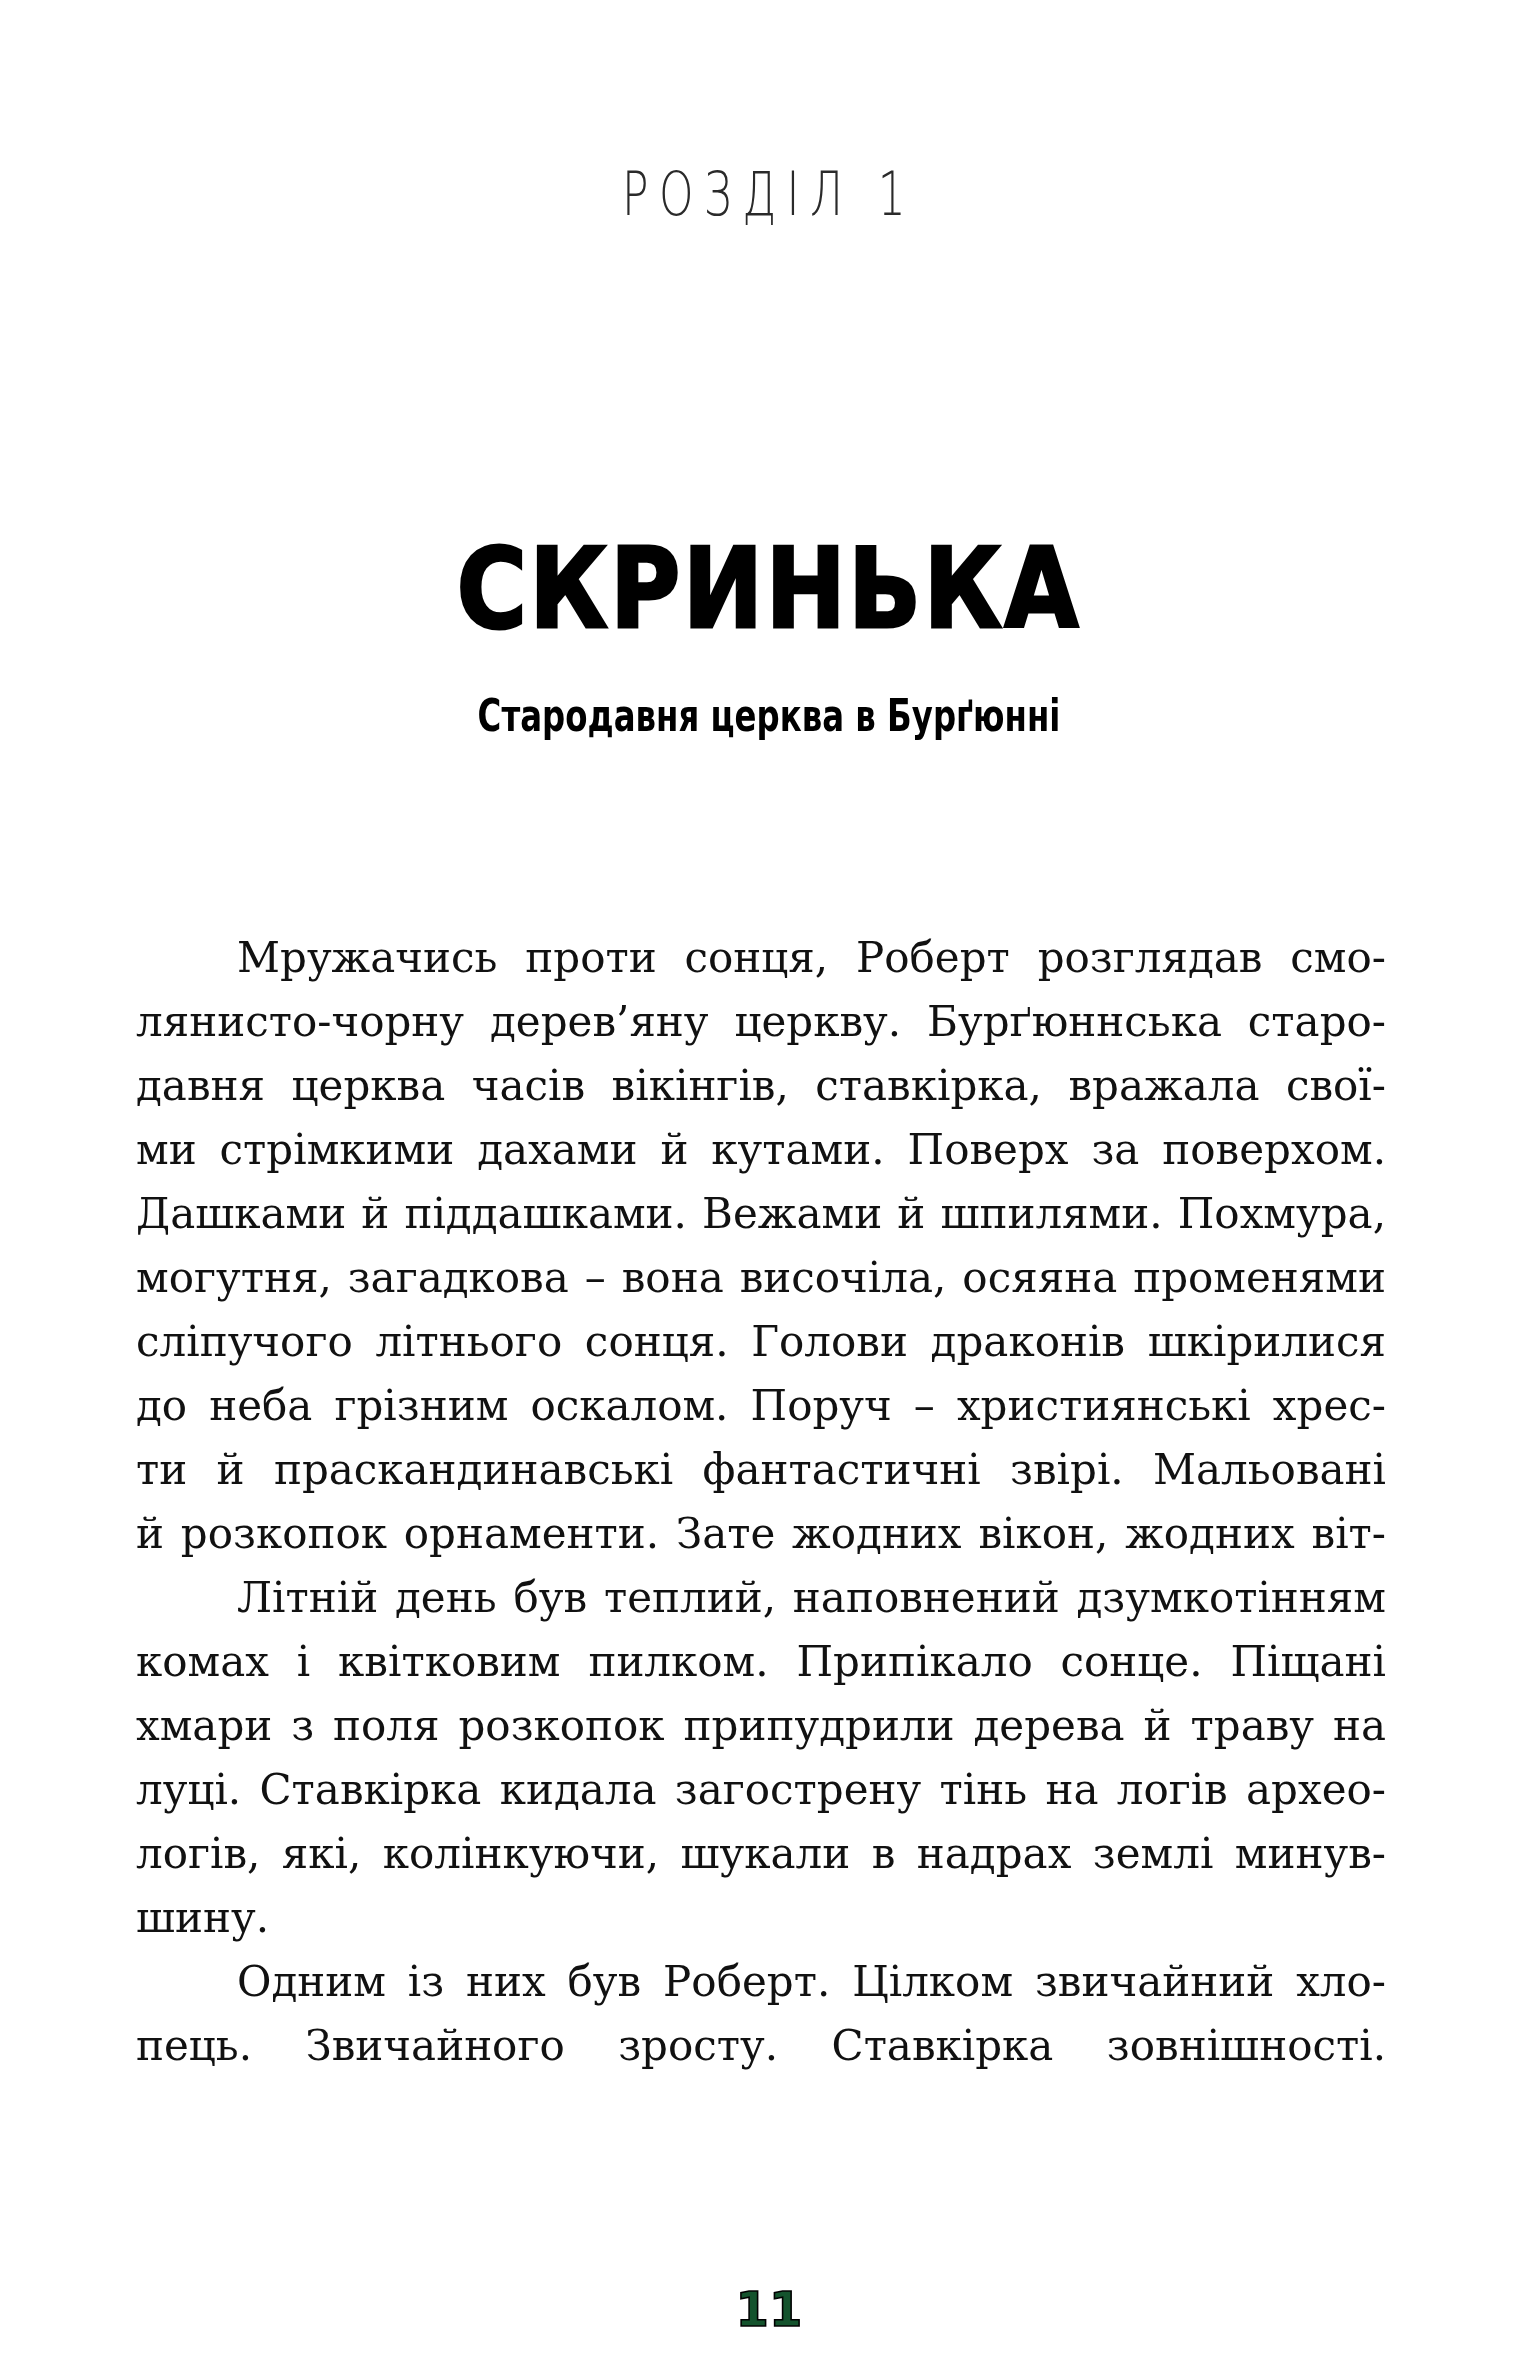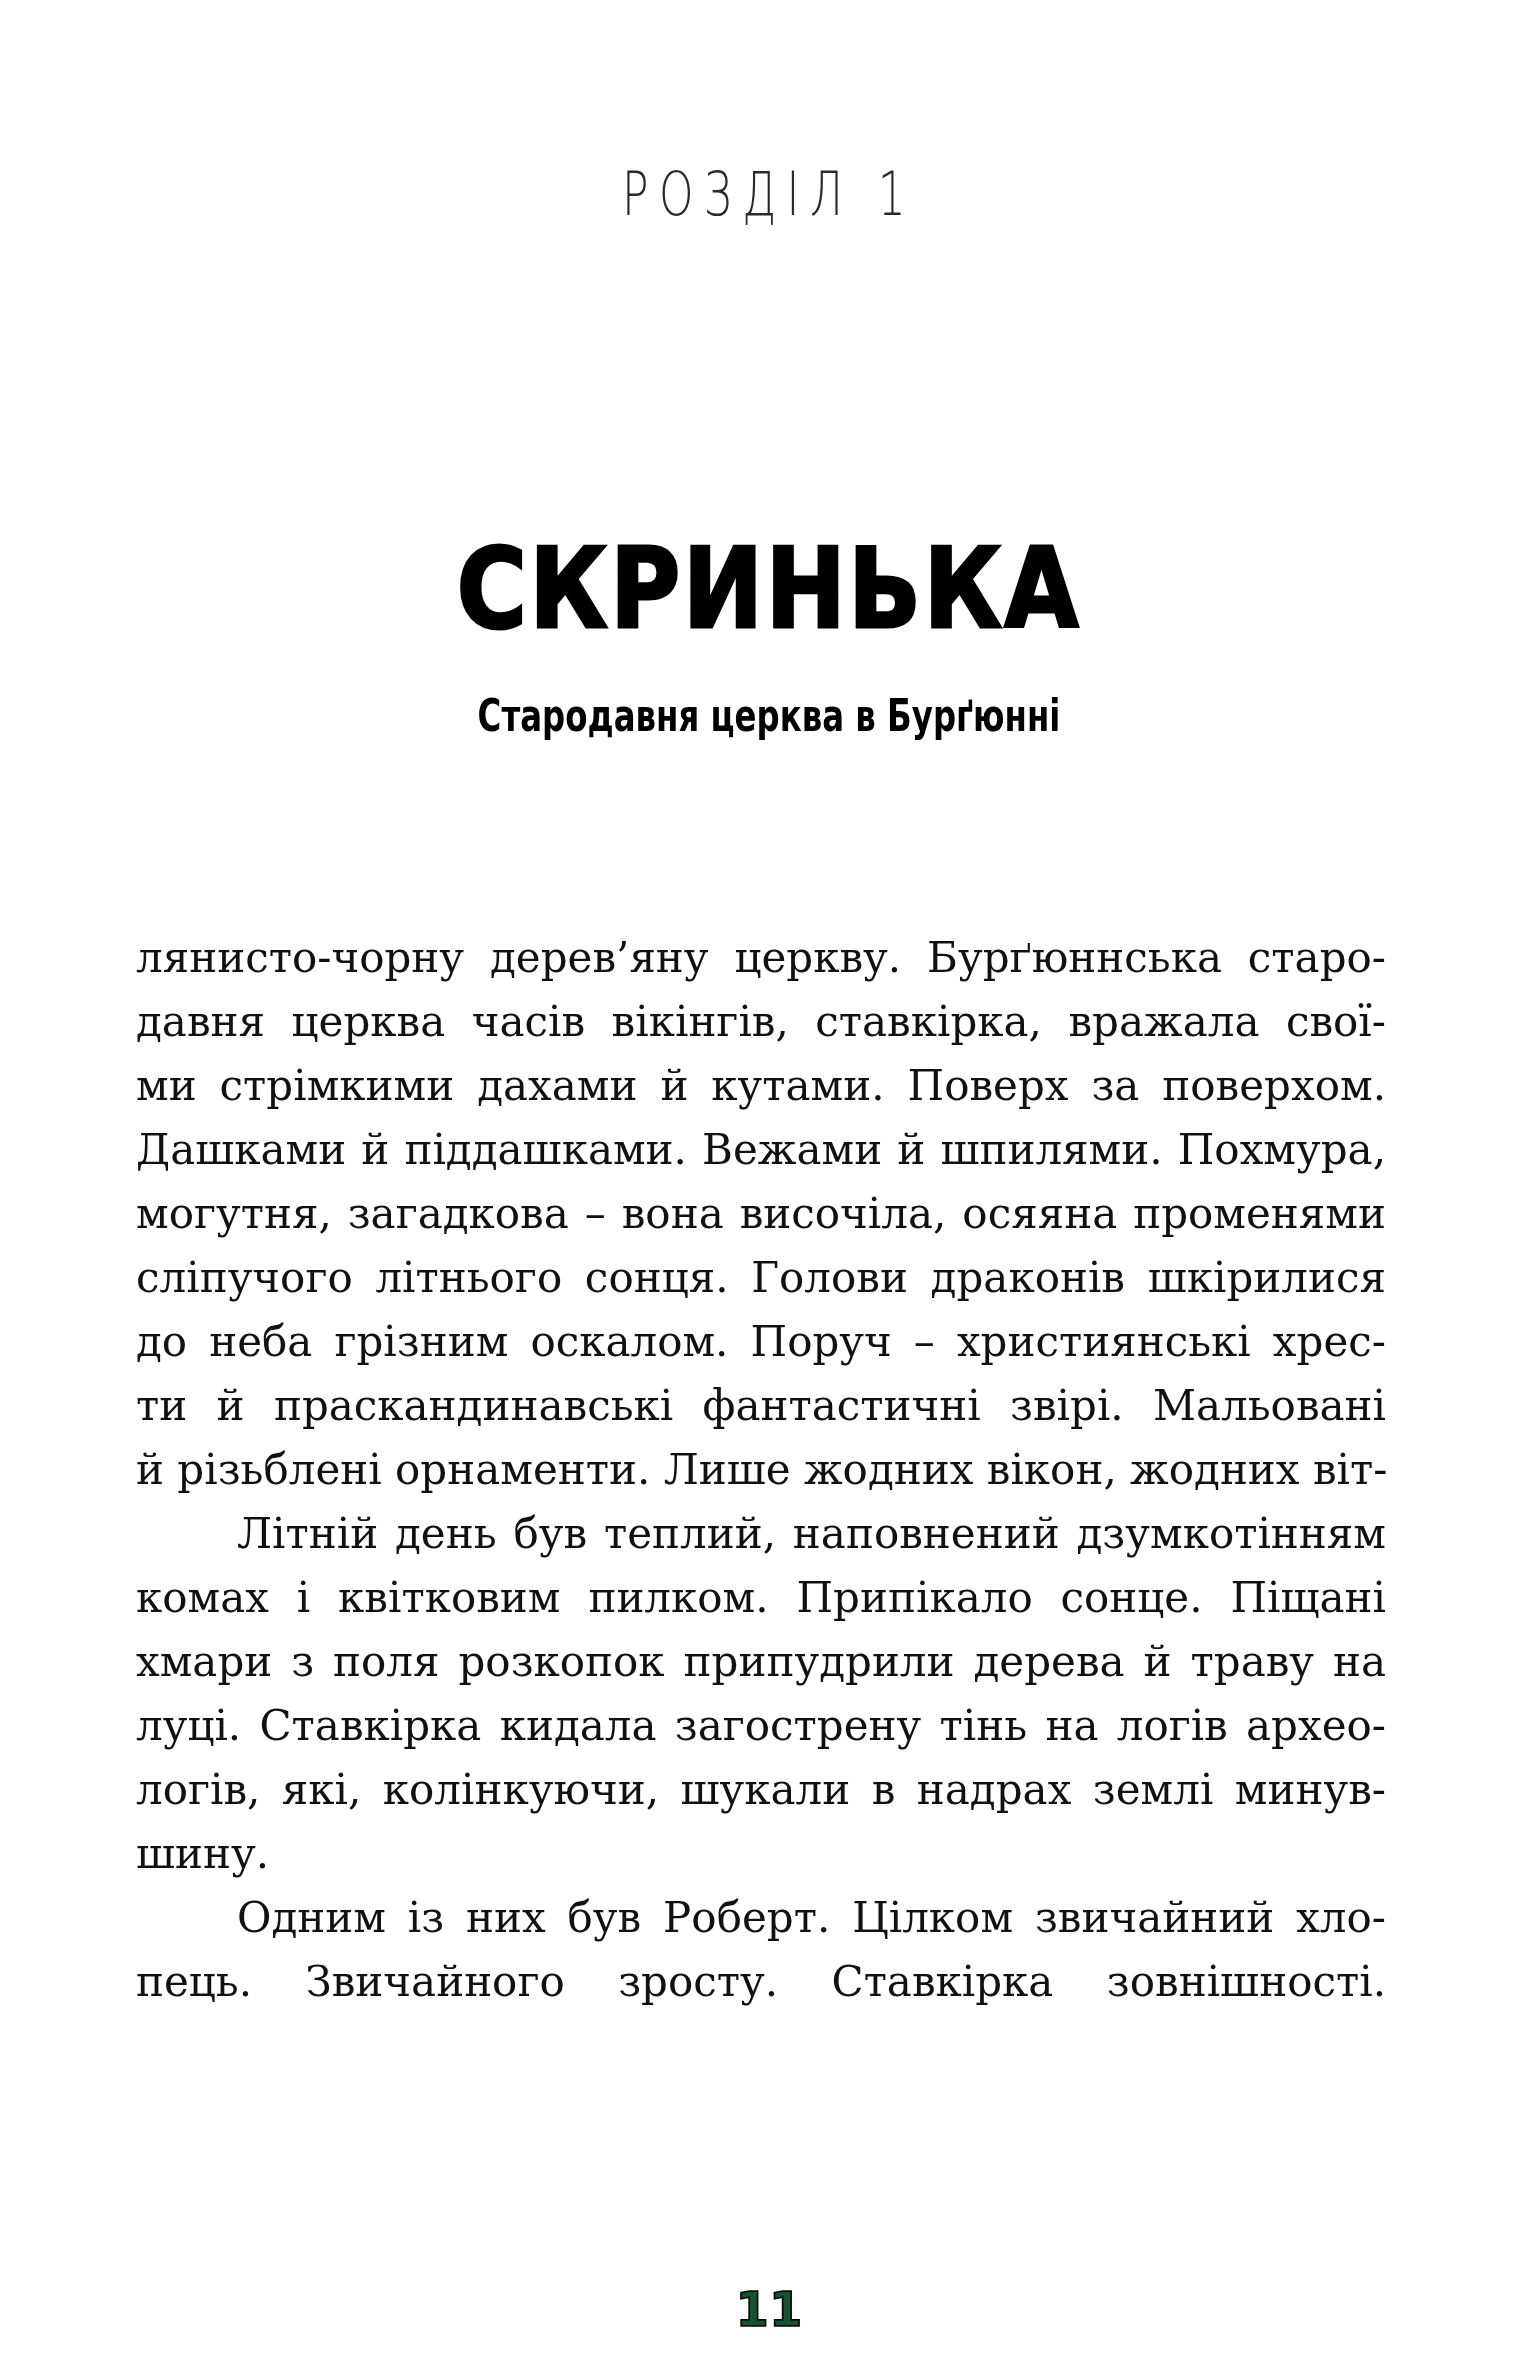--- a/index.html
+++ b/index.html
@@ -102,29 +102,30 @@
   </style>
 </head>
 <body>
 
 <div class="page">
   <div class="chapter-label">РОЗДІЛ 1</div>
   <div class="chapter-title">СКРИНЬКА</div>
   <div class="chapter-subtitle">Стародавня церква в Бурґюнні</div>
 
   <div class="body-text">
+    <span class="line indent" style="width: 1250px; box-sizing: border-box;">Мружачись проти сонця, Роберт розглядав смо-</span>
     <span class="line" style="width: 1250px; box-sizing: border-box;">лянисто-чорну дерев’яну церкву. Бурґюннська старо-</span>
     <span class="line" style="width: 1250px; box-sizing: border-box;">давня церква часів вікінгів, ставкірка, вражала свої-</span>
     <span class="line" style="width: 1250px; box-sizing: border-box;">ми стрімкими дахами й кутами. Поверх за поверхом.</span>
     <span class="line" style="width: 1250px; box-sizing: border-box;">Дашками й піддашками. Вежами й шпилями. Похмура,</span>
     <span class="line" style="width: 1250px; box-sizing: border-box;">могутня, загадкова – вона височіла, осяяна променями</span>
     <span class="line" style="width: 1250px; box-sizing: border-box;">сліпучого літнього сонця. Голови драконів шкірилися</span>
     <span class="line" style="width: 1250px; box-sizing: border-box;">до неба грізним оскалом. Поруч – християнські хрес-</span>
     <span class="line" style="width: 1250px; box-sizing: border-box;">ти й праскандинавські фантастичні звірі. Мальовані</span>
-    <span class="line" style="width: 1250px; box-sizing: border-box;">й різьблені орнаменти. Лише жодних вікон, жодних віт-</span>
+    <span class="line" style="width: 1250px; box-sizing: border-box;">й розкопок орнаменти. Зате жодних вікон, жодних віт-</span>
     <span class="line indent" style="width: 1250px; box-sizing: border-box;">Літній день був теплий, наповнений дзумкотінням</span>
     <span class="line" style="width: 1250px; box-sizing: border-box;">комах і квітковим пилком. Припікало сонце. Піщані</span>
     <span class="line" style="width: 1250px; box-sizing: border-box;">хмари з поля розкопок припудрили дерева й траву на</span>
     <span class="line" style="width: 1250px; box-sizing: border-box;">луці. Ставкірка кидала загострену тінь на логів архео-</span>
     <span class="line" style="width: 1250px; box-sizing: border-box;">логів, які, колінкуючи, шукали в надрах землі минув-</span>
     <span class="line last">шину.</span>
     <span class="line indent" style="width: 1250px; box-sizing: border-box;">Одним із них був Роберт. Цілком звичайний хло-</span>
     <span class="line" style="width: 1250px; box-sizing: border-box;">пець. Звичайного зросту. Ставкірка зовнішності.</span>
   </div>
 

